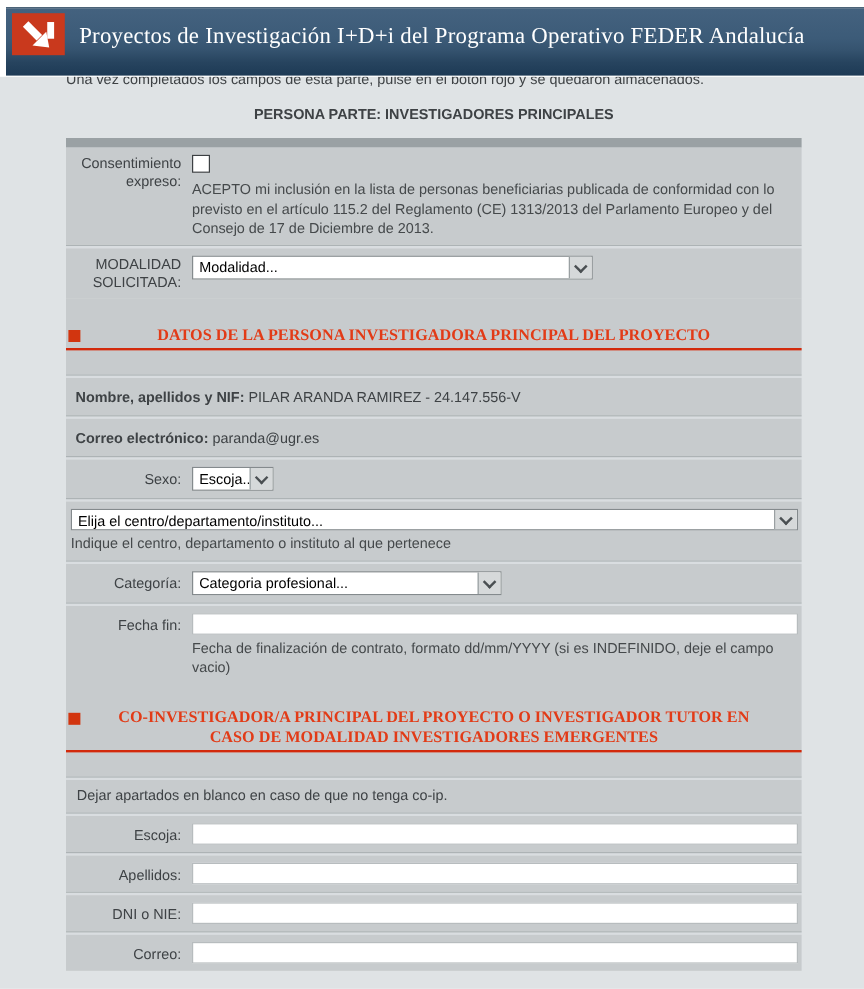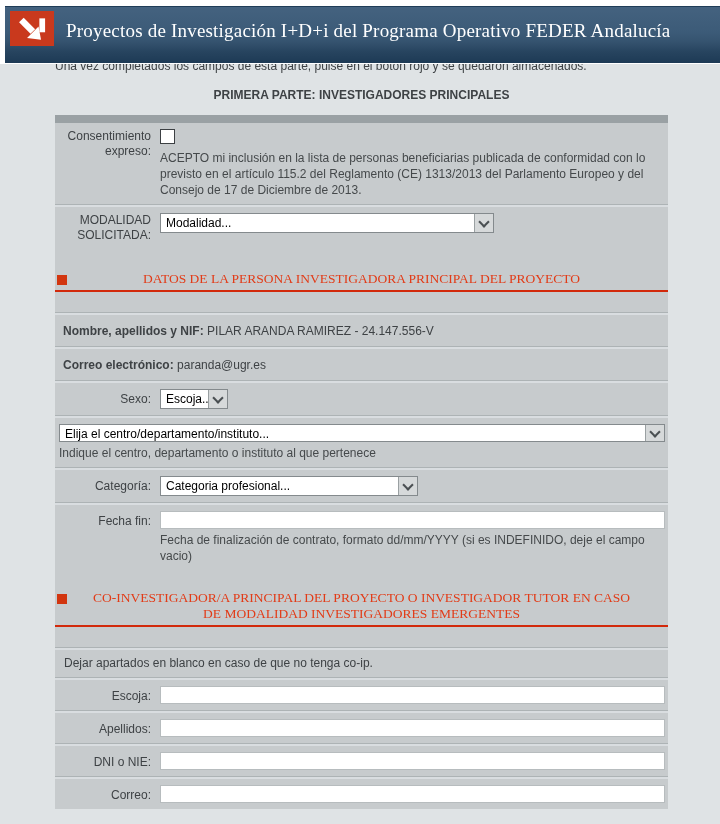--- a/index.html
+++ b/index.html
@@ -39,21 +39,21 @@
   .panel{margin:13px 52px 0 55px;width:613px;box-sizing:border-box;}
   .topbar{height:8px;background:#9aa1a4;}
   .frow{display:flex;background:#c7cbcd;padding:6px 3px 6px 4px;box-sizing:border-box;}
   .flabel{flex:0 0 92px;text-align:right;padding-right:9px;line-height:15px;color:#3e4245;}
   .fctrl{flex:1;min-width:0;}
   .sep{height:2px;background:#d9dde0;border-top:1px solid #adb3b5;}
   .gap{background:#c7cbcd;height:20px;}
 
   
   .sect{position:relative;background:#c7cbcd;padding:22px 6px 3px 6px;
-        border-bottom:2px solid #d2290b;text-align:center;}
+        border-bottom:2px solid #d2290b;text-align:center;font-weight:bold;}
   .sect .bullet{position:absolute;left:2px;top:26px;width:10px;height:10px;background:#d2350f;}
   .sect .stitle{
     font-family:"Liberation Serif","DejaVu Serif",serif;
     color:#e23b17;font-size:13.5px;line-height:16px;
     max-width:540px;margin:0 auto;
   }
 
   
   .sel{display:inline-flex;align-items:stretch;background:#ffffff;border:1px solid #848a8d;height:18px;box-sizing:content-box;vertical-align:top;cursor:default;}
   .sel-txt{flex:1;min-width:0;padding:2px 2px 0 5px;font-size:12px;color:#000;white-space:nowrap;overflow:hidden;}
@@ -87,21 +87,21 @@
       </svg>
     </div>
     <div class="hdr-title">Proyectos de Investigación I+D+i del Programa Operativo FEDER Andalucía</div>
   </div>
 
   <div class="intro">
     <p class="p1">En esta parte debe indicar la MODALIDAD del proyecto en la que participa, los datos del investigador responsable, y los datos del co-ip en el caso de que haya (si no, deje los campos en blanco)</p>
     <p class="p2">Una vez completados los campos de esta parte, pulse en el botón rojo y se quedarón almacenados.</p>
   </div>
 
-  <div class="part-title">PRIMERA PARTE: INVESTIGADORES PRINCIPALES</div>
+  <div class="part-title">PERSONA PARTE: INVESTIGADORES PRINCIPALES</div>
 
   <div class="panel">
     <div class="topbar"></div>
 
     <div class="frow">
       <div class="flabel">Consentimiento expreso:</div>
       <div class="fctrl">
         <span class="chk" role="checkbox" aria-checked="false"></span>
         <div class="help">ACEPTO mi inclusión en la lista de personas beneficiarias publicada de conformidad con lo previsto en el artículo 115.2 del Reglamento (CE) 1313/2013 del Parlamento Europeo y del Consejo de 17 de Diciembre de 2013.</div>
       </div>

